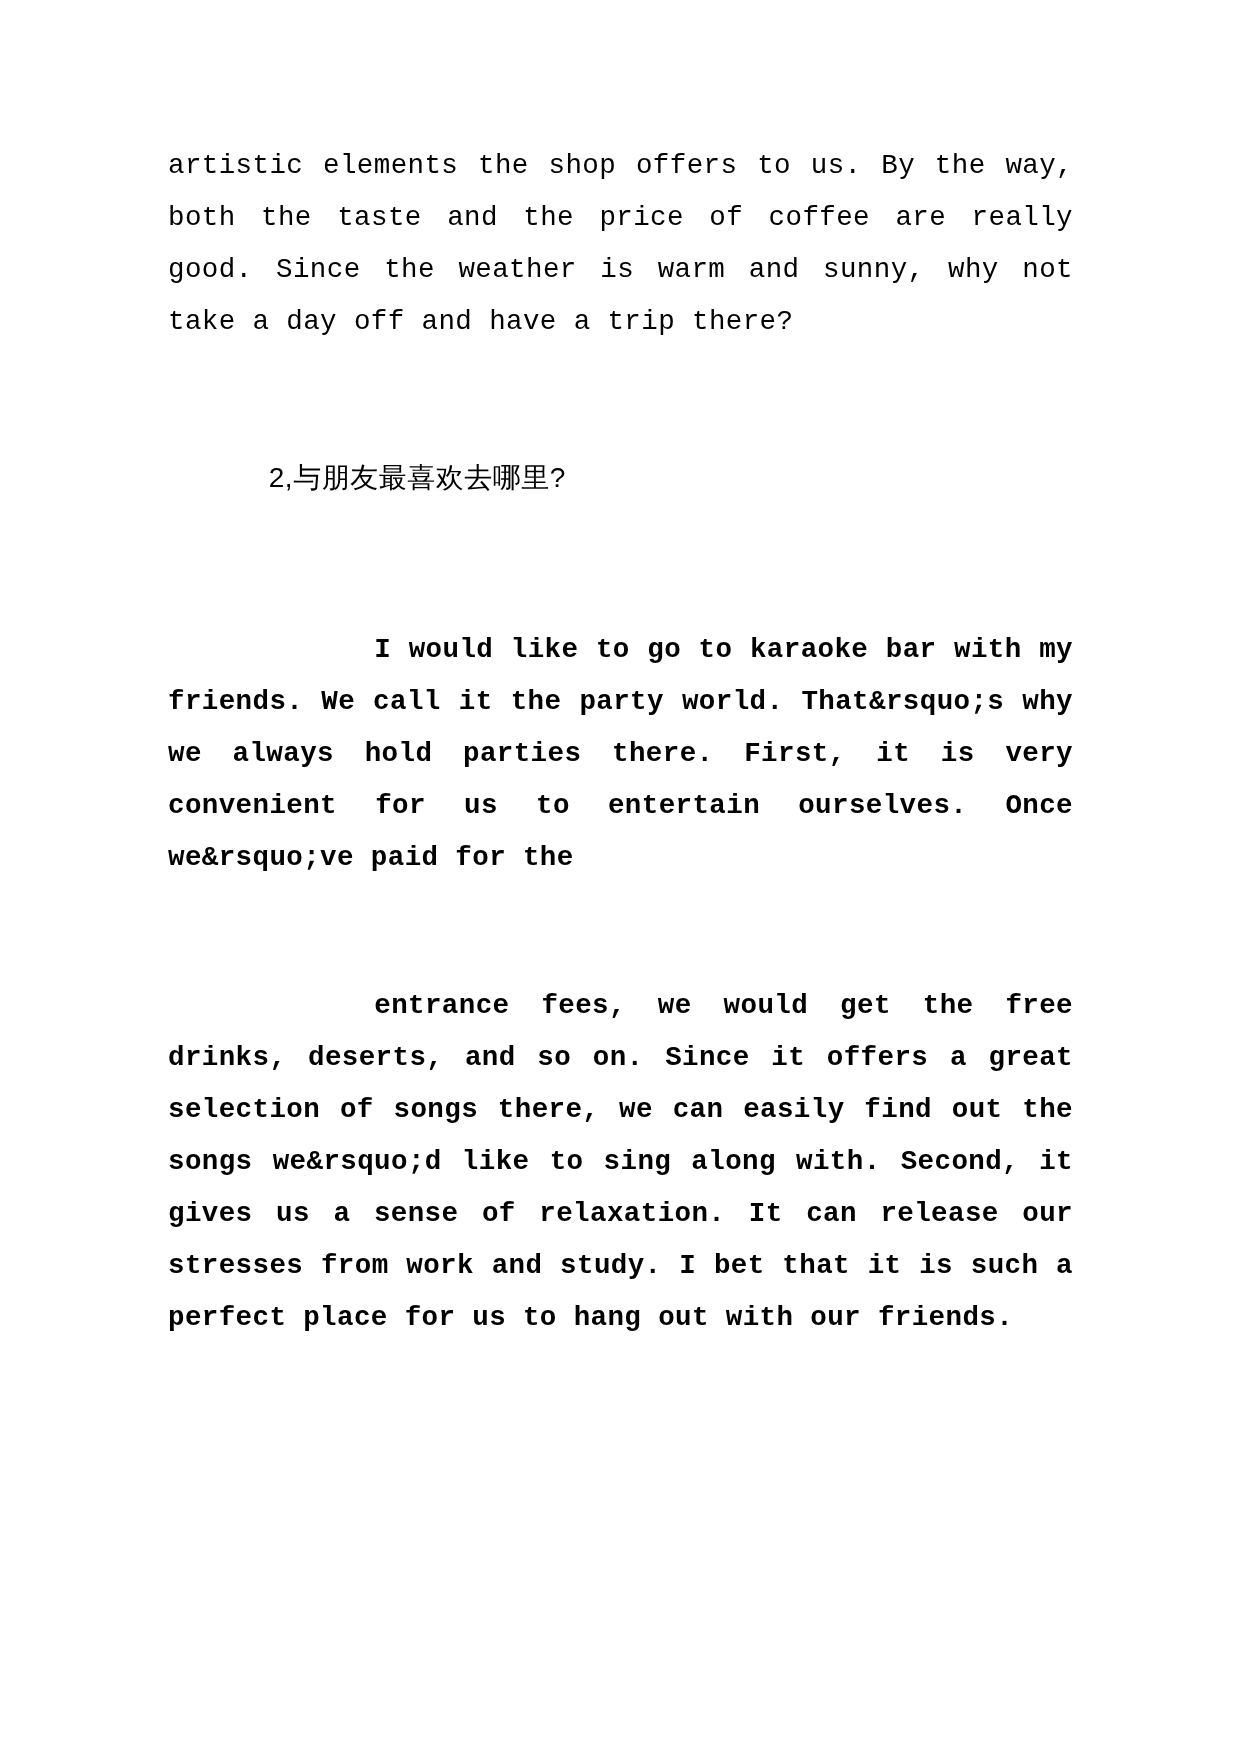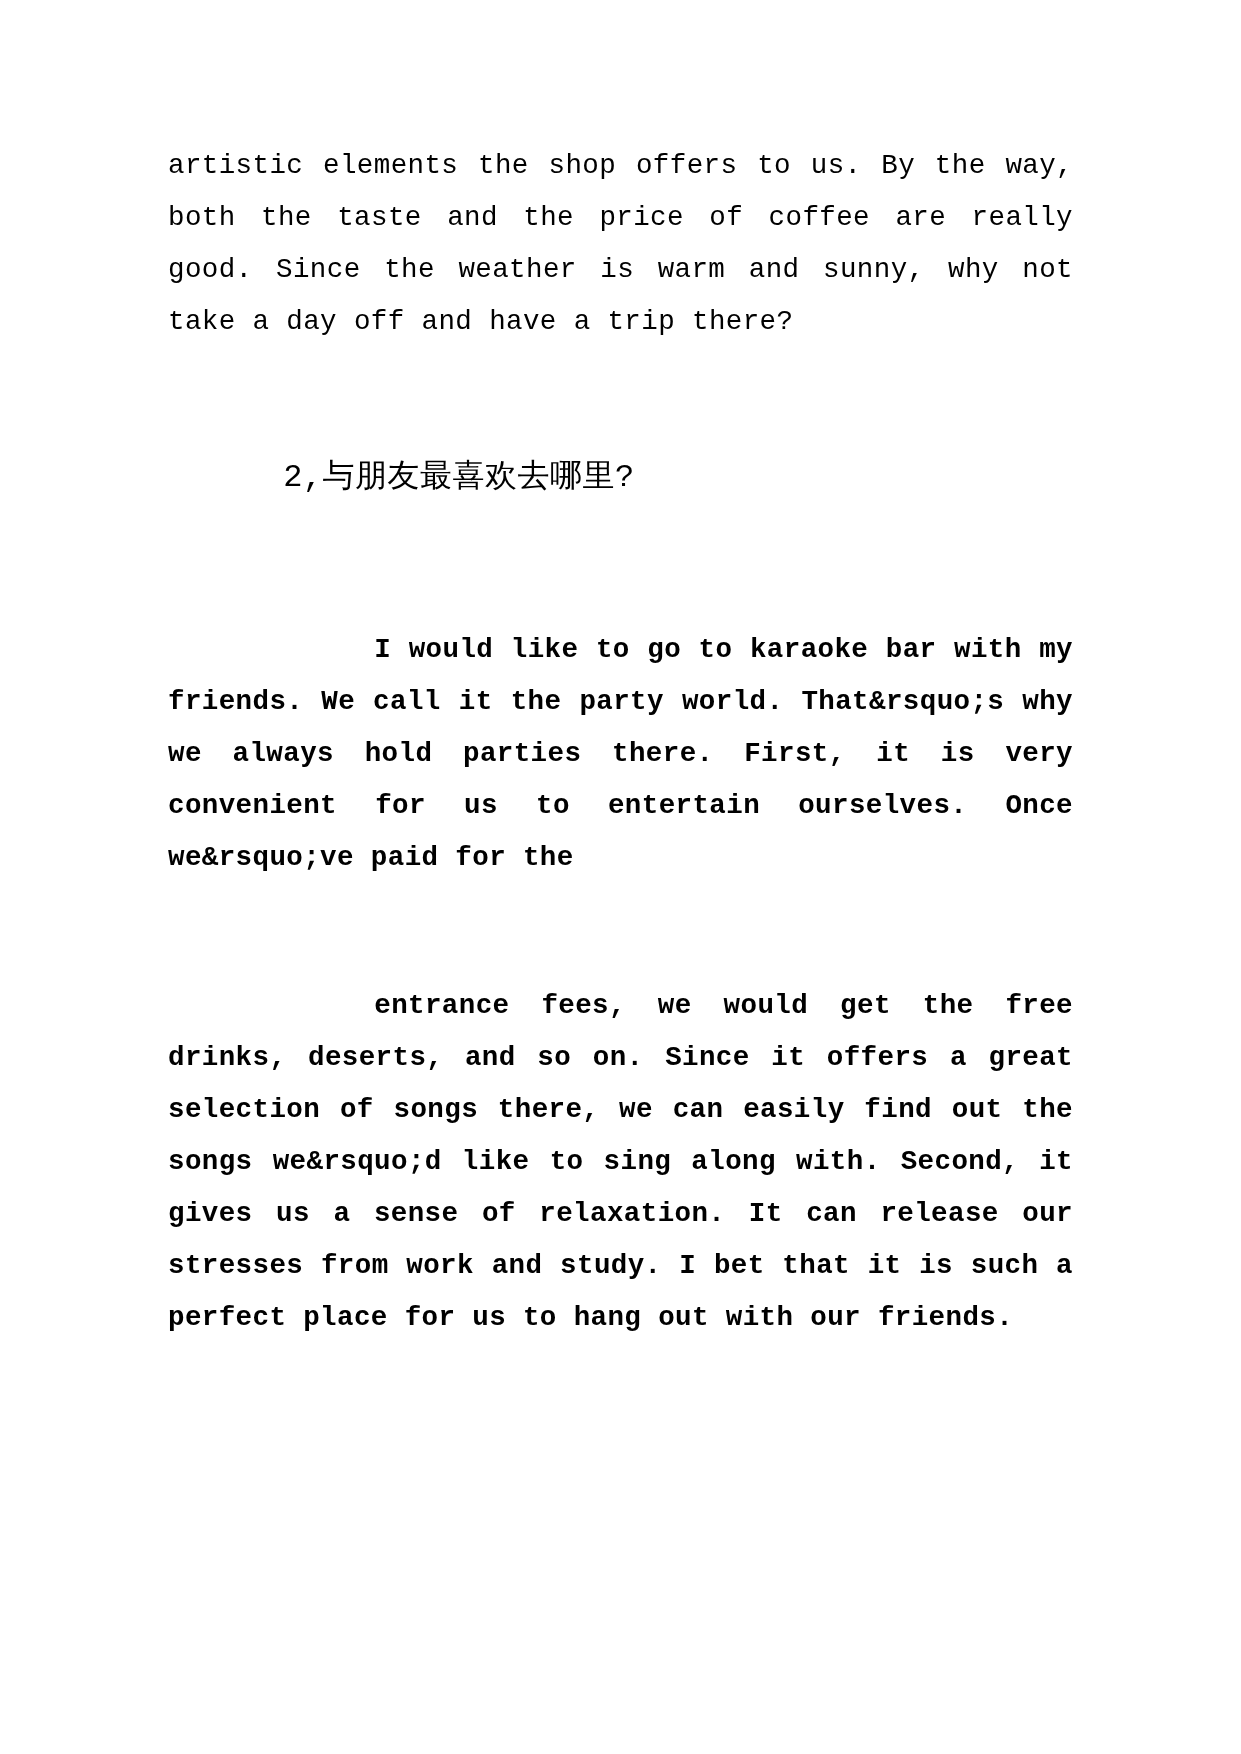--- a/index.html
+++ b/index.html
@@ -33,22 +33,22 @@
     text-indent: 7.5em;
     font-weight: bold;
   }
   .indent-small {
     text-indent: 3.6em;
   }
   .gap-lg { height: 104px; }
   .gap-md { height: 96px; }
   .gap-xl { height: 120px; }
   .cjk {
-    font-family: Liberation Mono, monospace;
-    font-size: 32px;
+    font-family: Liberation Sans, sans-serif;
+    font-size: 28px;
     letter-spacing: 0.5px;
   }
 </style>
 </head>
 <body>
 
 <div class="page">
 
   <p class="para justified">artistic elements the shop offers to us. By the way, both the taste and the price of coffee are really good. Since the weather is warm and sunny, why not take a day off and have a trip there?</p>
 

